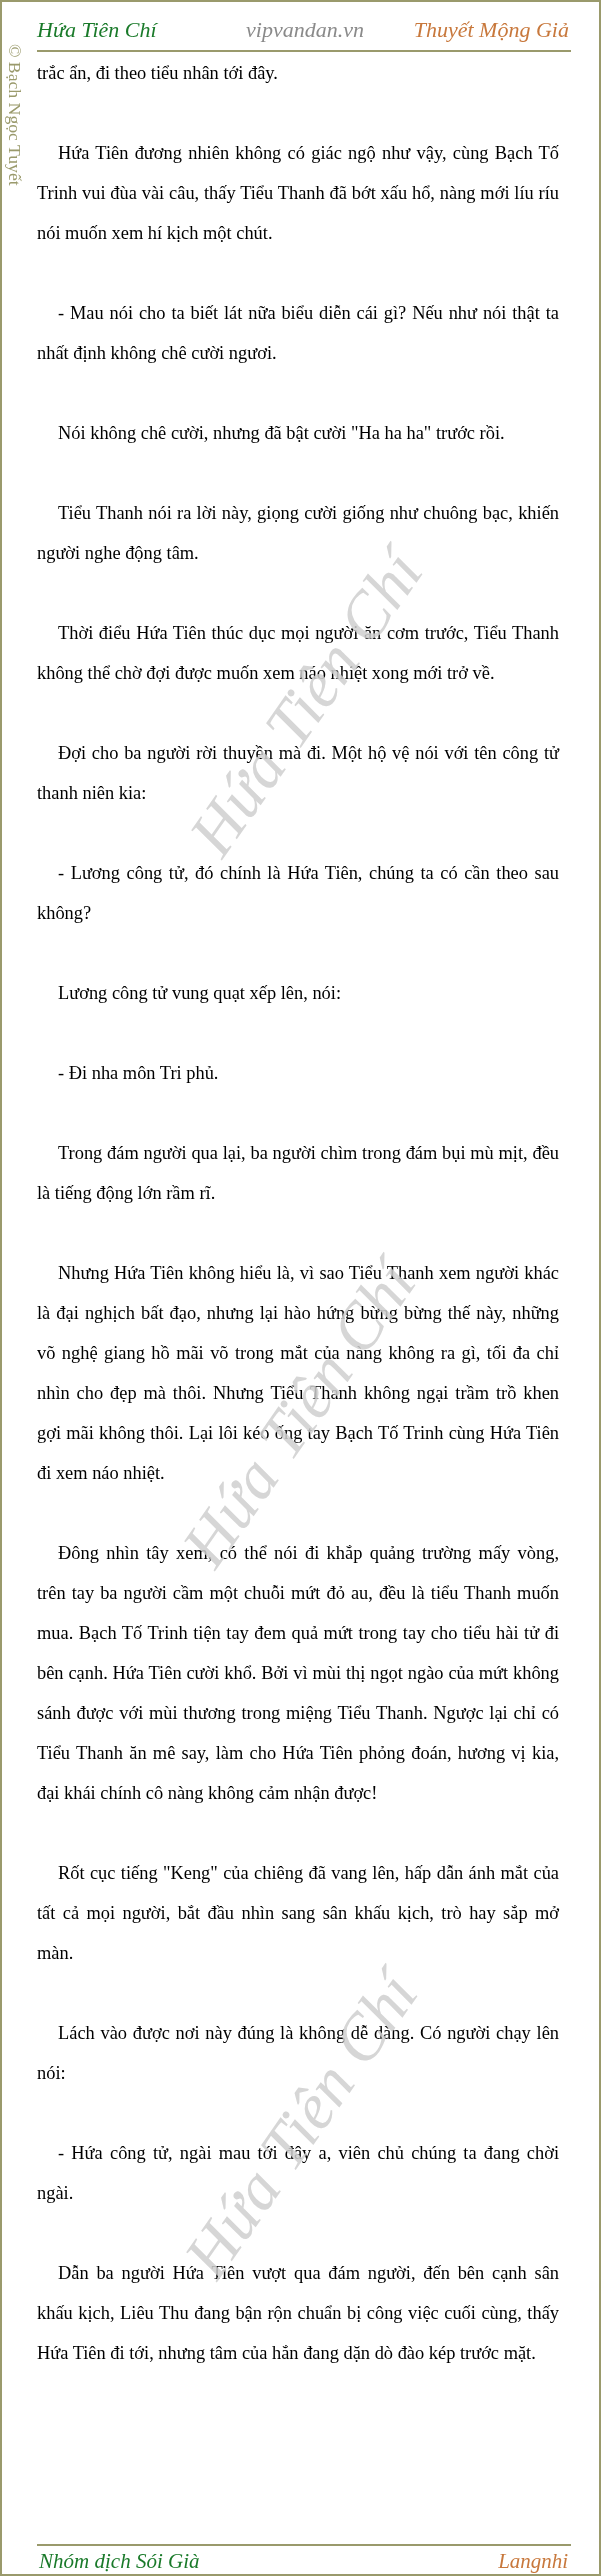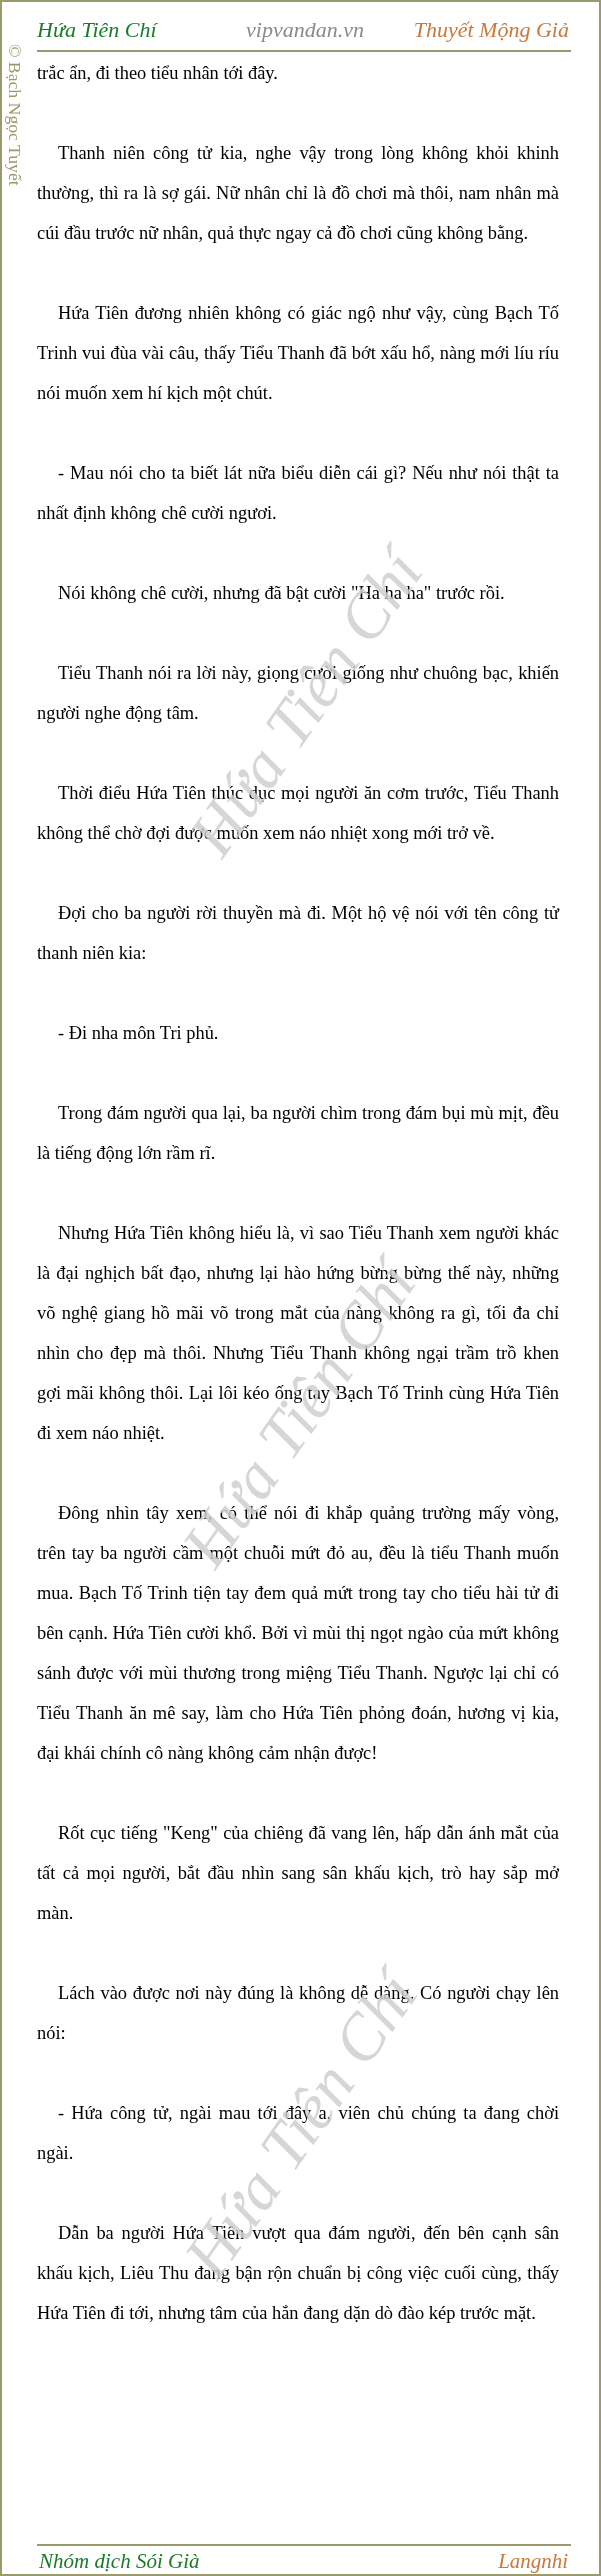--- a/index.html
+++ b/index.html
@@ -119,27 +119,28 @@
     <span class="h-center" style="color:#8a8a8a">vipvandan.vn</span>
     <span class="h-right" style="color:#c8783c">Thuyết Mộng Giả</span>
   </div>
 
   <div class="side-mark">
     <span style="color:#9a9a6c">© Bạch Ngọc Tuyết</span>
   </div>
 
   <div class="content" id="content">
       <p class="no-indent">trắc ẩn, đi theo tiểu nhân tới đây.</p>
-      <p>Thanh niên công tử kia, nghe vậy trong lòng không khỏi khinh thường, thì ra là sợ gái. Nữ nhân chỉ là đồ chơi mà thôi, nam nhân mà cúi đầu trước nữ nhân, quả thực ngay cả đồ chơi cũng không bằng.</p>
       <p>Hứa Tiên đương nhiên không có giác ngộ như vậy, cùng Bạch Tố Trinh vui đùa vài câu, thấy Tiểu Thanh đã bớt xấu hổ, nàng mới líu ríu nói muốn xem hí kịch một chút.</p>
       <p>- Mau nói cho ta biết lát nữa biểu diễn cái gì? Nếu như  nói thật ta nhất định không chê cười ngươi.</p>
       <p>Nói không chê cười, nhưng đã bật cười "Ha ha ha" trước rồi.</p>
       <p>Tiểu Thanh nói ra lời này, giọng cười giống như chuông bạc, khiến người nghe động tâm.</p>
       <p>Thời điểu Hứa Tiên thúc dục mọi người ăn cơm trước, Tiểu Thanh không thể chờ đợi được muốn xem náo nhiệt xong mới trở về.</p>
       <p>Đợi cho ba người rời thuyền mà đi. Một hộ vệ nói với tên công tử thanh niên kia:</p>
+      <p>- Lương công tử, đó chính là Hứa Tiên, chúng ta có cần theo sau không?</p>
+      <p>Lương công tử vung quạt xếp lên, nói:</p>
       <p>- Đi nha môn Tri phủ.</p>
       <p>Trong đám người qua lại, ba người chìm trong đám bụi mù mịt, đều là tiếng động lớn rầm rĩ.</p>
       <p>Nhưng Hứa Tiên không hiểu là, vì sao Tiểu Thanh xem người khác là đại nghịch bất đạo, nhưng lại hào hứng bừng bừng thế này, những võ nghệ giang hồ mãi võ trong mắt của nàng không ra gì, tối đa chỉ nhìn cho đẹp mà thôi. Nhưng Tiểu Thanh không ngại trầm trồ khen gợi mãi không thôi. Lại lôi kéo ống tay Bạch Tố Trinh cùng Hứa Tiên đi xem náo nhiệt.</p>
       <p>Đông nhìn tây xem, có thể nói đi khắp quảng trường mấy vòng, trên tay ba người cầm một chuỗi mứt đỏ au, đều là tiểu Thanh muốn mua. Bạch Tố Trinh tiện tay đem quả mứt trong tay cho tiểu hài tử đi bên cạnh. Hứa Tiên cười khổ. Bởi vì mùi thị ngọt ngào của mứt không sánh được với mùi thương trong miệng Tiểu Thanh. Ngược lại chỉ có Tiểu Thanh ăn mê say, làm cho Hứa Tiên phỏng đoán,  hương vị kia, đại khái chính cô nàng không cảm nhận được!</p>
       <p>Rốt cục tiếng "Keng" của chiêng đã vang lên, hấp dẫn ánh mắt của tất cả mọi người, bắt đầu nhìn sang sân khấu kịch, trò hay sắp mở màn.</p>
       <p>Lách vào được nơi này đúng là không dễ dàng. Có người chạy lên nói:</p>
       <p>- Hứa công tử, ngài mau tới đây a, viên chủ chúng ta đang chời ngài.</p>
       <p>Dẫn ba người Hứa Tiên vượt qua đám người, đến bên cạnh sân khấu kịch, Liêu Thu đang bận rộn chuẩn bị công việc cuối cùng, thấy Hứa Tiên đi tới, nhưng tâm của hắn đang dặn dò đào kép trước mặt.</p>
     </div>
 

